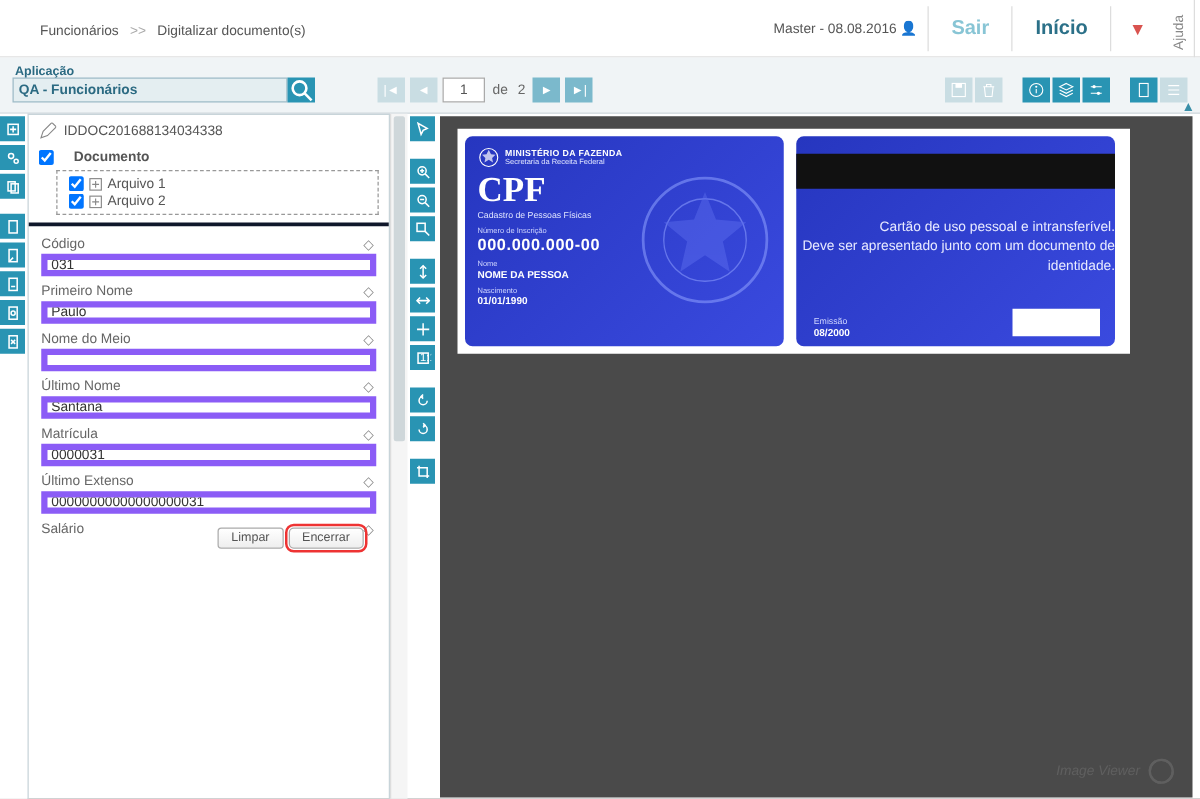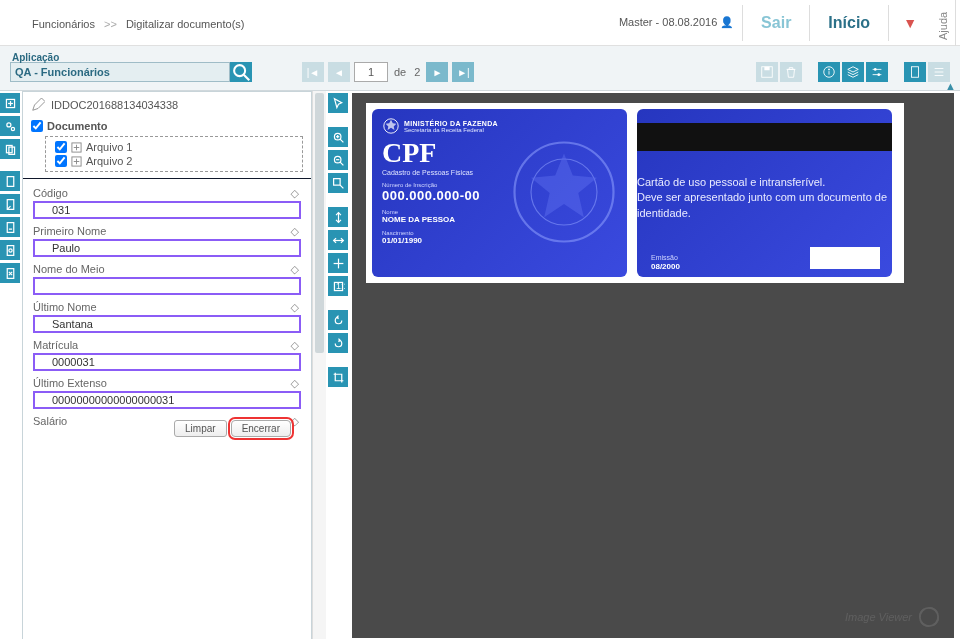--- a/index.html
+++ b/index.html
@@ -26,33 +26,33 @@
 .tbtn{width:22px;height:20px;background:#2994b3;display:flex;align-items:center;justify-content:center;color:#fff;cursor:pointer}
 .tbtn.dis{background:#c9dde3}
 .tbtn svg{width:14px;height:14px}
 .collapse-tri{position:absolute;right:4px;bottom:-2px;color:#3a8fa8;cursor:pointer;font-size:11px}
 .main{display:flex;height:calc(639px - 46px - 44px);position:relative}
 .leftrail{width:22px;background:#fff;display:flex;flex-direction:column;gap:3px;padding-top:2px}
 .leftrail .rb{width:20px;height:20px;background:#2994b3;display:flex;align-items:center;justify-content:center;cursor:pointer}
 .leftrail .gap{height:6px}
 .leftrail .rb svg{width:13px;height:13px;stroke:#fff;fill:none;stroke-width:1.5}
 .sidepanel{width:290px;border:1px solid #c8d4d9;display:flex;flex-direction:column;min-height:0}
-.doclist{padding:6px 8px;border-bottom:1px solid #0f172a}
+.doclist{padding:6px 8px;border-bottom:3px solid #0f172a}
 .docid{color:#666;font-size:11px;margin-bottom:8px;display:flex;align-items:center;gap:6px}
 .docid svg{width:14px;height:14px}
-.docnode{display:flex;align-items:flex-start;gap:4px;font-weight:bold;color:#333;margin-bottom:4px}
+.docnode{display:flex;align-items:flex-start;gap:16px;font-weight:bold;color:#333;margin-bottom:4px}
 .filelist{border:1px dashed #999;padding:3px 6px;margin-left:14px}
 .fileitem{display:flex;align-items:center;gap:4px;padding:1px 3px;color:#555}
 .fileitem svg{width:11px;height:11px}
 .chk{width:12px;height:12px}
 .formarea{flex:1;overflow:auto;padding:8px 10px 8px;position:relative}
 .fld{margin-bottom:6px;position:relative}
 .fld label{display:block;color:#666;margin-bottom:2px;font-size:11px}
 .fld .erase{position:absolute;right:2px;top:0;cursor:pointer;color:#888}
-.fld input{width:100%;height:18px;border:2px solid #8b5cf6;padding:0 17px;font-size:11px;color:#333}
+.fld input{width:100%;height:18px;border:5px solid #8b5cf6;padding:0 3px;font-size:11px;color:#333}
 .btnrow{position:absolute;right:20px;bottom:4px;display:flex;gap:4px}
 .smbtn{border:1px solid #aaa;background:linear-gradient(#fff,#eee);padding:2px 10px;font-size:10px;border-radius:3px;cursor:pointer}
 .smbtn.hl{outline:2px solid #e33;outline-offset:1px;border-radius:4px}
 .viewer{flex:1;display:flex;position:relative}
 .vrail{width:24px;display:flex;flex-direction:column;gap:3px;padding:2px;align-items:center}
 .vrail .vb{width:20px;height:20px;background:#2994b3;display:flex;align-items:center;justify-content:center;cursor:pointer}
 .vrail .vb svg{width:13px;height:13px;stroke:#fff;fill:none;stroke-width:1.5}
 .vrail .vgap{height:8px}
 .canvas{flex:1;background:#4a4a4a;margin:2px 6px 2px 2px;position:relative;overflow:hidden}
 .card{position:absolute;top:10px;left:14px;width:538px;height:180px;background:#fff;display:flex;gap:10px;padding:6px}
@@ -60,21 +60,21 @@
 .cpf-front .min{font-size:7px;font-weight:bold;letter-spacing:.3px}
 .cpf-front .sec{font-size:6px}
 .cpf-front .big{font-size:28px;font-weight:bold;font-family:'Times New Roman',serif;margin-top:2px;color:#fff}
 .cpf-front .sub{font-size:7px;color:#dfe4ff}
 .cpf-front .lbl{font-size:6px;margin-top:6px;color:#cfd5ff}
 .cpf-front .num{font-size:13px;font-weight:bold;letter-spacing:.5px;color:#fff}
 .cpf-front .val{font-size:8px;font-weight:bold;color:#fff}
 .cpf-front .seal{position:absolute;right:8px;top:28px;width:110px;height:110px;opacity:.55}
 .cpf-back{width:255px;height:168px;background:linear-gradient(135deg,#2636bf,#3a4adf);border-radius:6px;position:relative;color:#fff}
 .cpf-back .strip{position:absolute;top:14px;left:0;right:0;height:28px;background:#111}
-.cpf-back .txt{position:absolute;top:66px;width:100%;text-align:left;font-size:7px;color:#e8eaff;line-height:1.4}
+.cpf-back .txt{position:absolute;top:66px;width:100%;text-align:right;font-size:7px;color:#e8eaff;line-height:1.4}
 .cpf-back .em{position:absolute;bottom:16px;left:14px;font-size:7px;color:#cfd5ff}
 .cpf-back .emv{position:absolute;bottom:6px;left:14px;font-size:8px;font-weight:bold}
 .cpf-back .sig{position:absolute;bottom:8px;right:12px;width:70px;height:22px;background:#fff}
 .ivlogo{position:absolute;right:14px;bottom:10px;color:#6b6b6b;font-size:15px;font-style:italic;display:flex;align-items:center;gap:6px;opacity:.65}
 .ivlogo svg{width:22px;height:22px}
 </style>
 </head>
 <body>
 
 <div class="hdr">

